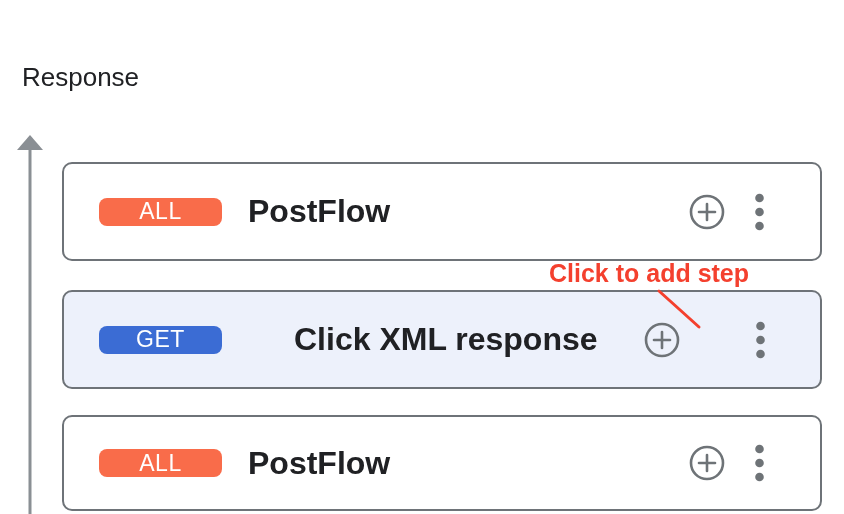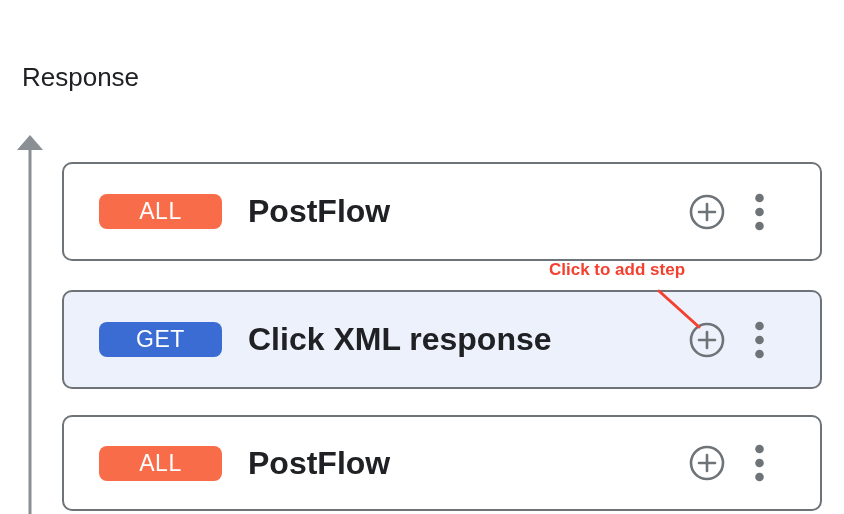--- a/index.html
+++ b/index.html
@@ -34,21 +34,21 @@
     position:absolute;left:62px;width:760px;
     background:#fff;
     border:2px solid var(--card-border);
     border-radius:10px;
     display:flex;align-items:center;
     padding:0 56px 0 35px;
     cursor:pointer;
   }
   .card.selected{background:var(--selected-bg);}
   .badge{
-    width:123px;height:35px;border-radius:8px;
+    width:123px;height:28px;border-radius:8px;
     color:#fff;font-size:23px;font-weight:500;
     display:flex;align-items:center;justify-content:center;
     letter-spacing:.5px;flex:0 0 auto;
   }
   .badge-all{background:var(--badge-all);}
   .badge-get{background:var(--badge-get);}
   .card-title{
     margin-left:26px;
     font-size:32px;font-weight:700;color:var(--text);
     white-space:nowrap;
@@ -58,21 +58,21 @@
     display:flex;align-items:center;justify-content:center;
     color:var(--icon-gray);
   }
   .add-btn{margin-left:auto;width:36px;height:36px;}
   .kebab-btn{margin-left:30px;width:9px;height:38px;}
   .add-svg circle{fill:none;stroke:currentColor;stroke-width:2.6;}
   .add-svg line{stroke:currentColor;stroke-width:2.6;stroke-linecap:round;}
   .kebab-svg circle{fill:currentColor;}
   .annotation{
     position:absolute;left:549px;top:217px;
-    font-size:17px;font-weight:700;color:var(--annotation-red);
+    font-size:25px;font-weight:700;color:var(--annotation-red);
     white-space:nowrap;line-height:1;
   }
   .leader-svg{position:absolute;left:0;top:0;pointer-events:none;}
   .leader-line{stroke:var(--annotation-red);stroke-width:3;stroke-linecap:round;}
 </style>
 </head>
 <body>
 
 <div class="stage">
 
@@ -96,21 +96,21 @@
     </button>
     <button class="icon-btn kebab-btn">
       <svg class="kebab-svg" width="9" height="38" viewBox="0 0 9 38">
         <circle cx="4.5" cy="5" r="4.3"></circle>
         <circle cx="4.5" cy="19" r="4.3"></circle>
         <circle cx="4.5" cy="33" r="4.3"></circle>
       </svg>
     </button>
   </div>
 
-  <div class="card selected" style="top:246px;height:99px;">
+  <div class="card selected" style="top:246px;height:99px;gap:46px;">
     <span class="badge badge-get">GET</span>
     <span class="card-title">Click XML response</span>
     <button class="icon-btn add-btn">
       <svg class="add-svg" width="36" height="36" viewBox="0 0 36 36">
         <circle cx="18" cy="18" r="16"></circle>
         <line x1="18" y1="10" x2="18" y2="26"></line>
         <line x1="10" y1="18" x2="26" y2="18"></line>
       </svg>
     </button>
     <button class="icon-btn kebab-btn">

